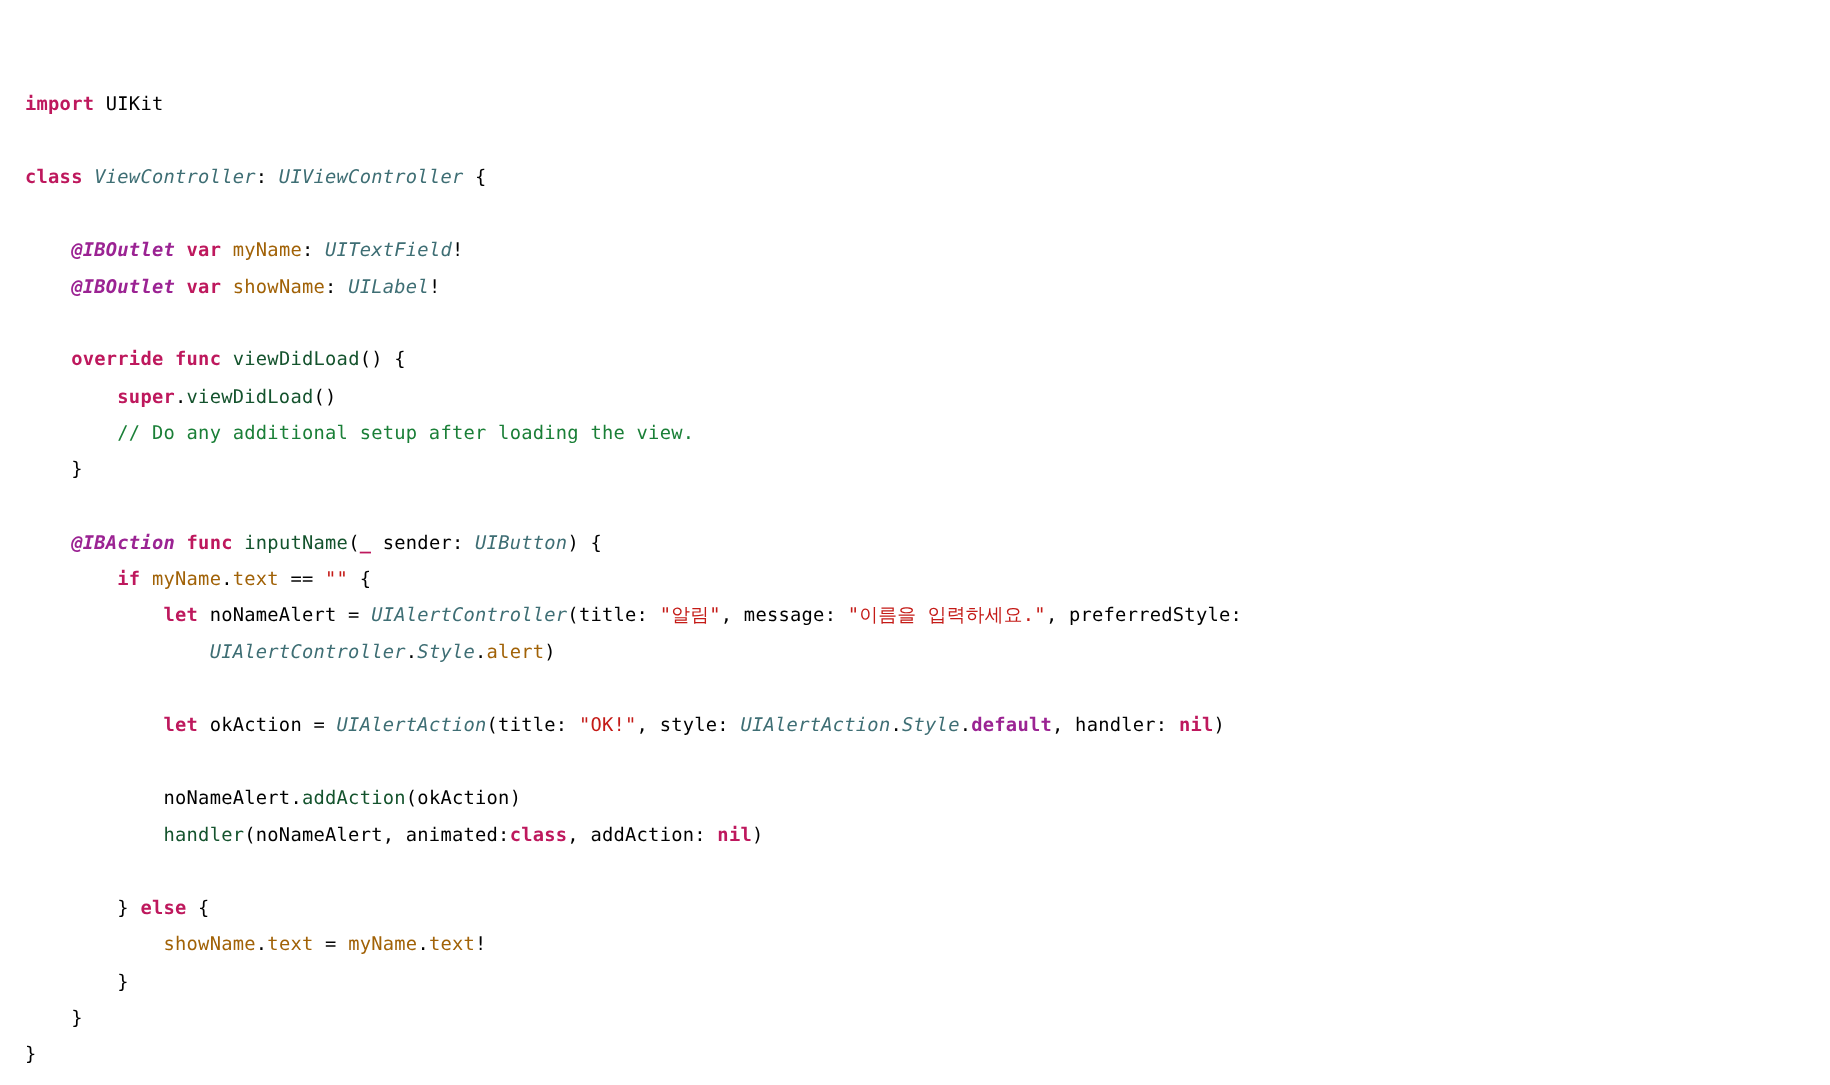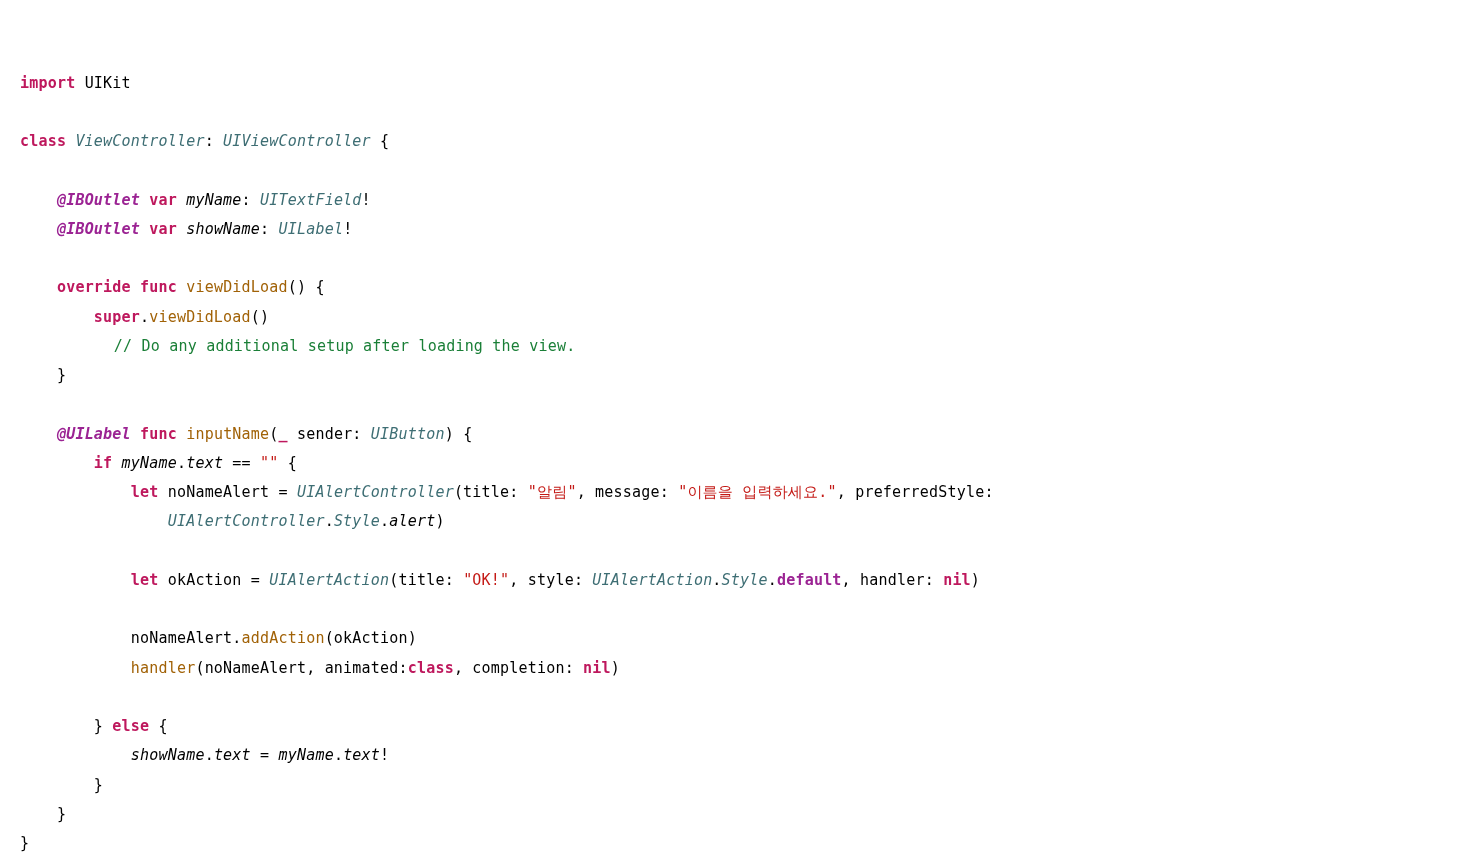--- a/index.html
+++ b/index.html
@@ -9,50 +9,50 @@
     font-family: "SF Mono", Menlo, Monaco, Consolas, monospace;
     font-size: 15px;
     line-height: 1.95;
     color: #000000;
     white-space: pre;
     letter-spacing: 0.2px;
   }
   .kw { color: #be185d; font-weight: 600; }
   .kw2 { color: #9b2393; font-weight: 600; text-align: right; }
   .type { color: #3e6e74; font-style: italic; }
-  .func { color: #a16207; }
+  .func { color: #14532d; }
   .attr { color: #9b2393; font-weight: 600; font-style: italic; }
   .str { color: #c41a16; }
-  .cmt { color: #1a7f37; margin-left: 20px; }
-  .id { color: #000000; font-style: italic; }
+  .cmt { color: #1a7f37; }
+  .id { color: #a16207; }
   .plain { color: #000; margin-top: 29px; }
 </style>
 </head>
 <body>
 
 <div><span><span class="kw">import</span> <span class="plain">UIKit</span></span>
 
 <span><span class="kw">class</span> <span class="type">ViewController</span><span class="plain">: </span><span class="type">UIViewController</span><span class="plain"> {</span></span>
 
 <span>    <span class="attr">@IBOutlet</span> <span class="kw">var</span> <span class="id">myName</span><span class="plain">: </span><span class="type">UITextField</span><span class="plain">!</span></span>
 <span>    <span class="attr">@IBOutlet</span> <span class="kw">var</span> <span class="id">showName</span><span class="plain">: </span><span class="type">UILabel</span><span class="plain">!</span></span>
 
 <span>    <span class="kw">override</span> <span class="kw">func</span> <span class="func">viewDidLoad</span><span class="plain">() {</span></span>
 <span>        <span class="kw">super</span><span class="plain">.</span><span class="func">viewDidLoad</span><span class="plain">()</span></span>
 <span>        <span class="cmt">// Do any additional setup after loading the view.</span></span>
 <span>    <span class="plain">}</span></span>
 
-<span>    <span class="attr">@UILabel</span> <span class="kw">func</span> <span class="func">inputName</span><span class="plain">(</span><span class="kw">_</span><span class="plain"> sender: </span><span class="type">UIButton</span><span class="plain">) {</span></span>
+<span>    <span class="attr">@IBAction</span> <span class="kw">func</span> <span class="func">inputName</span><span class="plain">(</span><span class="kw">_</span><span class="plain"> sender: </span><span class="type">UIButton</span><span class="plain">) {</span></span>
 <span>        <span class="kw">if</span> <span class="id">myName</span><span class="plain">.</span><span class="id">text</span><span class="plain"> == </span><span class="str">""</span><span class="plain"> {</span></span>
 <span>            <span class="kw">let</span><span class="plain"> noNameAlert = </span><span class="type">UIAlertController</span><span class="plain">(title: </span><span class="str">"알림"</span><span class="plain">, message: </span><span class="str">"이름을 입력하세요."</span><span class="plain">, preferredStyle:</span></span>
 <span>                <span class="type">UIAlertController</span><span class="plain">.</span><span class="type">Style</span><span class="plain">.</span><span class="id">alert</span><span class="plain">)</span></span>
 
 <span>            <span class="kw">let</span><span class="plain"> okAction = </span><span class="type">UIAlertAction</span><span class="plain">(title: </span><span class="str">"OK!"</span><span class="plain">, style: </span><span class="type">UIAlertAction</span><span class="plain">.</span><span class="type">Style</span><span class="plain">.</span><span class="kw2">default</span><span class="plain">, handler: </span><span class="kw">nil</span><span class="plain">)</span></span>
 
 <span>            <span class="plain">noNameAlert.</span><span class="func">addAction</span><span class="plain">(okAction)</span></span>
-<span>            <span class="func">handler</span><span class="plain">(noNameAlert, animated:</span><span class="kw">class</span><span class="plain">, completion: </span><span class="kw">nil</span><span class="plain">)</span></span>
+<span>            <span class="func">handler</span><span class="plain">(noNameAlert, animated:</span><span class="kw">class</span><span class="plain">, addAction: </span><span class="kw">nil</span><span class="plain">)</span></span>
 
 <span>        <span class="plain">} </span><span class="kw">else</span><span class="plain"> {</span></span>
 <span>            <span class="id">showName</span><span class="plain">.</span><span class="id">text</span><span class="plain"> = </span><span class="id">myName</span><span class="plain">.</span><span class="id">text</span><span class="plain">!</span></span>
 <span>        <span class="plain">}</span></span>
 <span>    <span class="plain">}</span></span>
 <span><span class="plain">}</span></span></div>
 
 
 </body></html>

